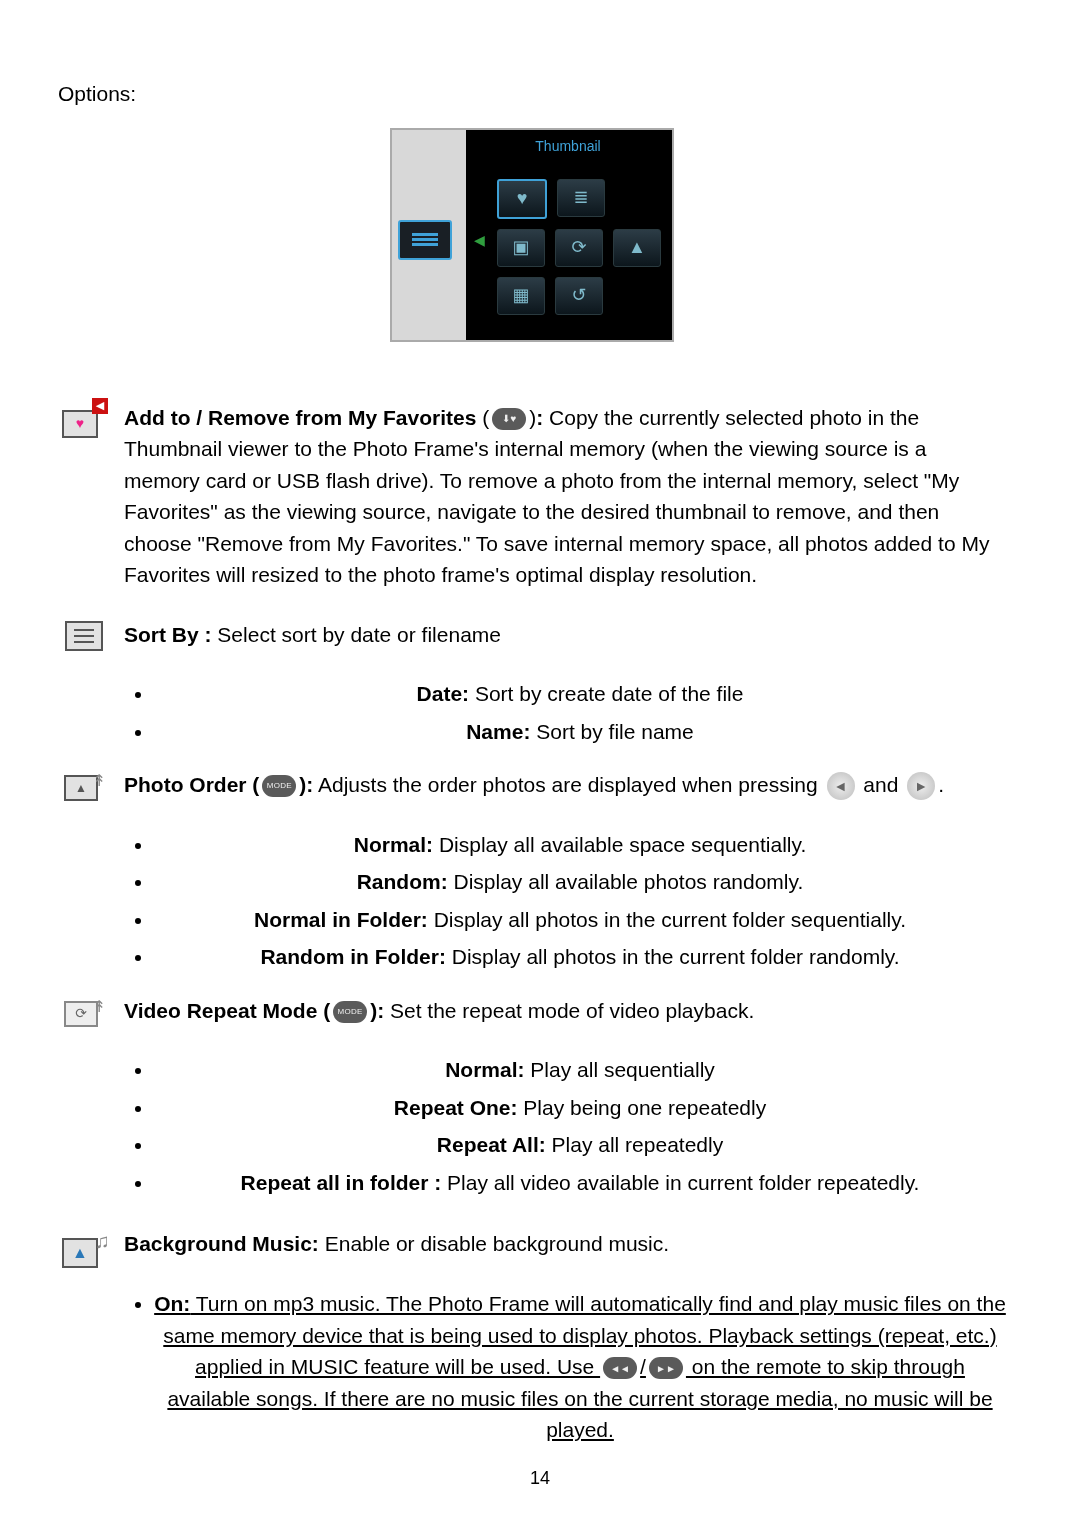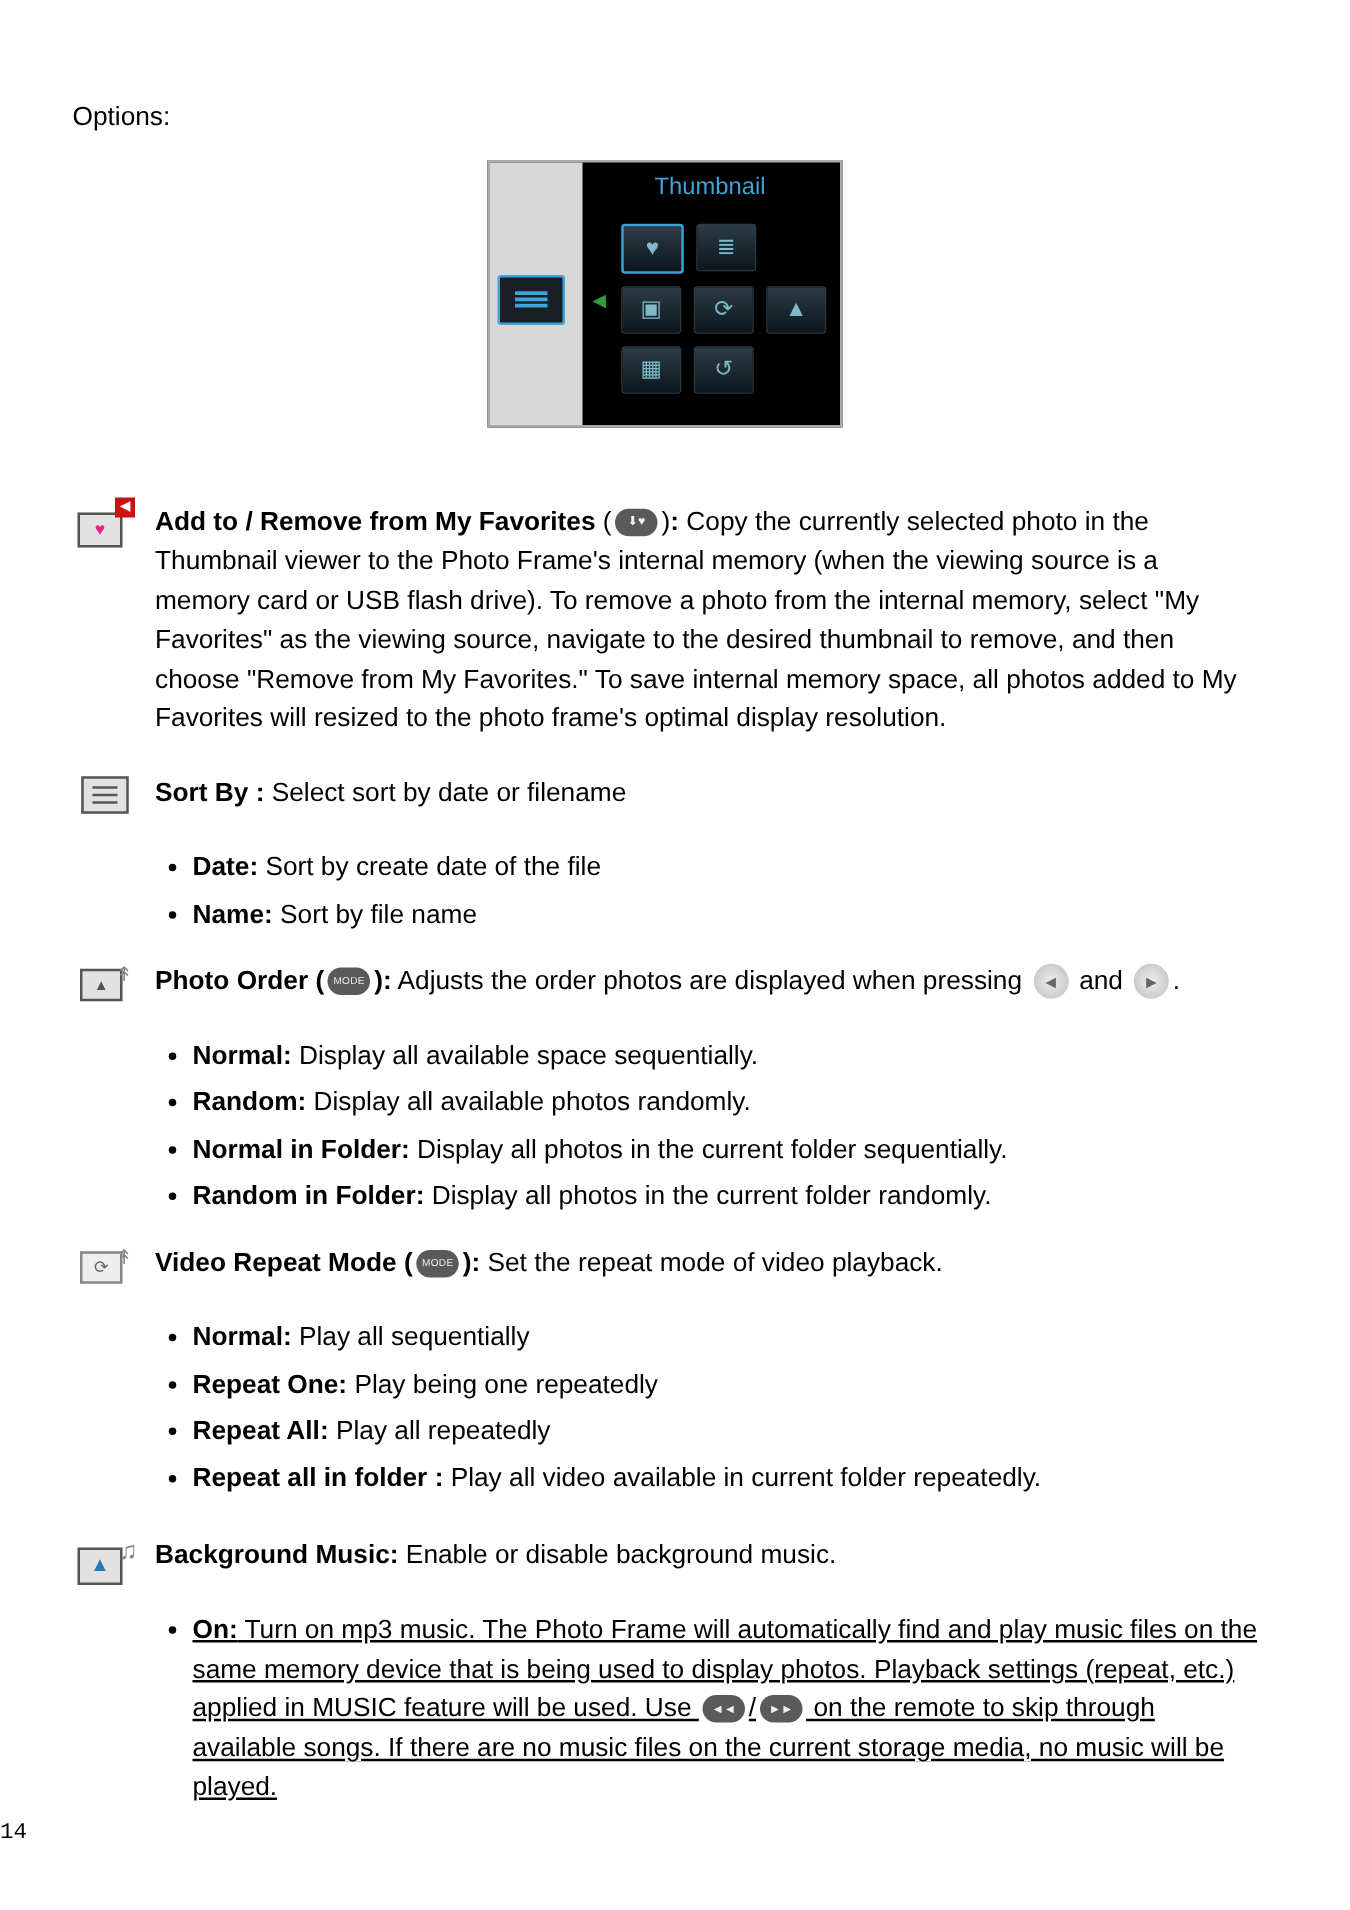--- a/index.html
+++ b/index.html
@@ -44,21 +44,21 @@
     border: 2px solid #3fa2d8;
     border-radius: 3px;
     background: #191f25;
     display: flex; align-items: center; justify-content: center;
   }
   .thumb .left-sel .bar { width: 26px; height: 3px; background: #3fa2d8; margin: 1px 0; }
   .thumb .title {
     position: absolute;
     left: 78px; right: 6px; top: 6px;
     text-align: center;
-    font-size: 19px;
+    font-size: 14px;
     color: #3fa2d8;
   }
   .thumb .grid {
     position: absolute;
     left: 100px; top: 44px;
     display: flex; flex-wrap: wrap;
     width: 174px;
   }
   .thumb .cell {
     width: 46px; height: 36px;
@@ -91,20 +91,21 @@
   }
   .section-body {
     flex: 1;
     padding-left: 14px;
   }
   .section-body p { margin: 0 0 8px 0; }
   ul.sub {
     margin: 8px 0 22px 0;
     padding-left: 96px;
     list-style: disc;
+    text-align: center;
   }
   ul.sub li { margin: 6px 0; }
   .b { font-weight: bold; }
   .inline-pill {
     display: inline-flex;
     align-items: center;
     justify-content: center;
     width: 34px; height: 22px;
     border-radius: 11px;
     background: #5a5a5a;
@@ -121,24 +122,24 @@
     width: 28px; height: 28px;
     border-radius: 50%;
     background: radial-gradient(#eee, #bcbcbc);
     color: #666;
     font-size: 14px;
     vertical-align: middle;
     margin: 0 3px;
   }
   .page-num {
     position: absolute;
-    bottom: 48px;
+    bottom: 36px;
     left: 0; right: 0;
+    text-align: center;
     font-size: 18px;
-    font-family: Liberation Mono, monospace;
   }
   
   .fav-icon { position: relative; width: 44px; height: 34px; }
   .fav-icon .box { position:absolute; left:0; bottom:0; width:32px; height:24px; border:2px solid #555; background:#e2e2e2; display:flex; align-items:center; justify-content:center; font-size:14px; color:#e28; }
   .fav-icon .arr { position:absolute; right:-2px; top:-6px; width:16px; height:16px; background:#c11; color:#fff; font-size:11px; display:flex; align-items:center; justify-content:center; }
   .sort-icon { width:34px; height:26px; border:2px solid #555; background:#e2e2e2; display:flex; flex-direction:column; align-items:center; justify-content:center; }
   .sort-icon .ln { width:20px; height:2px; background:#555; margin:2px 0; }
   .order-icon { position:relative; width:40px; height:30px; }
   .order-icon .bx { position:absolute; left:0; bottom:0; width:30px; height:22px; border:2px solid #555; background:#e2e2e2; display:flex; align-items:center; justify-content:center; font-size:12px; color:#555; }
   .order-icon .up { position:absolute; right:-2px; top:-2px; color:#888; font-size:16px; }

